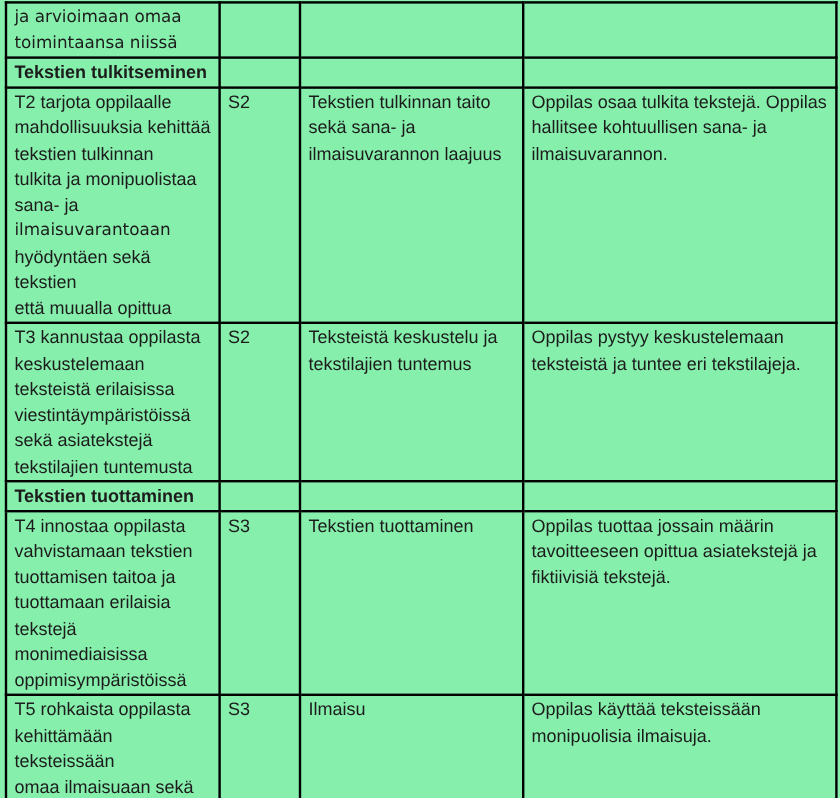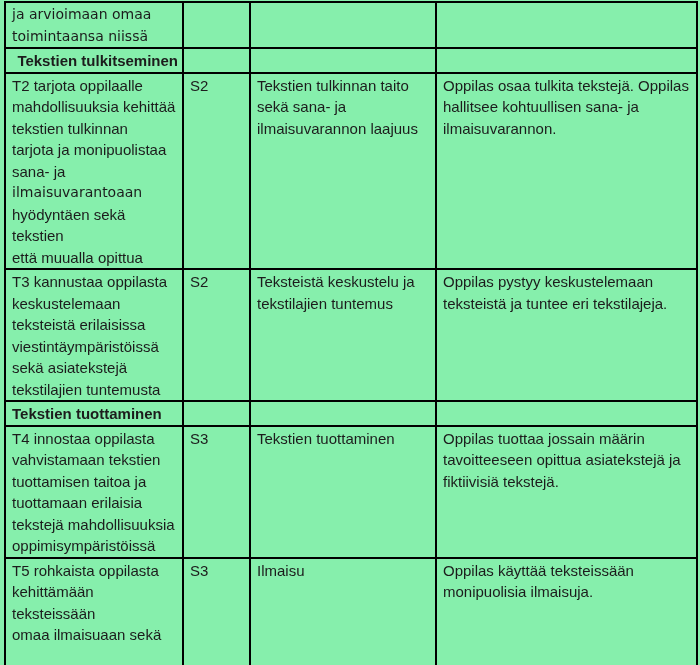--- a/index.html
+++ b/index.html
@@ -43,21 +43,21 @@
   }
   .alt-font, .alt-font .ln {
     font-family: "DejaVu Sans", sans-serif;
     font-size: 14px;
   }
   .col-obj    { width: 178px; }
   .col-code   { width: 67px;  }
   .col-target { width: 186px; }
   .col-crit   { width: 261px; }
   tr.h-cont    { height: 46px;  }
-  tr.h-section { height: 20px; text-align: right;  }
+  tr.h-section { height: 20px;  }
   tr.h-t2      { height: 180px; }
   tr.h-t3      { height: 130px; padding-left: 24px; }
   tr.h-section2{ height: 22px;  }
   tr.h-t4      { height: 128px; padding-left: 32px; }
   tr.h-t5      { height: 131px; }
 </style>
 </head>
 <body>
 
 <div class="page">
@@ -88,21 +88,21 @@
       <td></td>
       <td></td>
     </tr>
 
     <tr class="h-t2">
       <td>
             <div>
               <div class="ln">T2 tarjota oppilaalle</div>
               <div class="ln">mahdollisuuksia kehittää</div>
               <div class="ln">tekstien tulkinnan</div>
-              <div class="ln">tarjota ja monipuolistaa</div>
+              <div class="ln">tulkita ja monipuolistaa</div>
               <div class="ln">sana- ja</div>
             </div>
             <div class="ln alt-font">ilmaisuvarantoaan</div>
             <div>
               <div class="ln">hyödyntäen sekä tekstien</div>
               <div class="ln">että muualla opittua</div>
             </div>
           </td>
       <td>S2</td>
       <td>
@@ -154,21 +154,21 @@
       <td></td>
     </tr>
 
     <tr class="h-t4">
       <td>
             <div>
               <div class="ln">T4 innostaa oppilasta</div>
               <div class="ln">vahvistamaan tekstien</div>
               <div class="ln">tuottamisen taitoa ja</div>
               <div class="ln">tuottamaan erilaisia</div>
-              <div class="ln">tekstejä mahdollisuuksia</div>
+              <div class="ln">tekstejä monimediaisissa</div>
               <div class="ln">oppimisympäristöissä</div>
             </div>
           </td>
       <td>S3</td>
       <td>
             <div>
               <div class="ln">Tekstien tuottaminen</div>
             </div>
           </td>
       <td>

